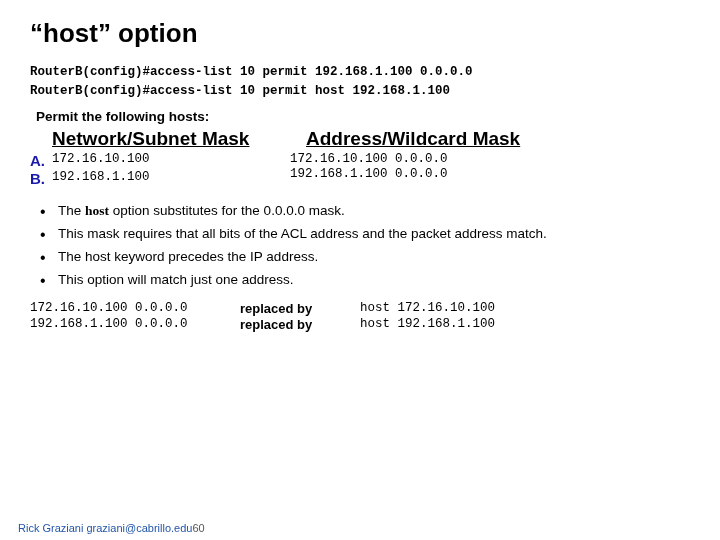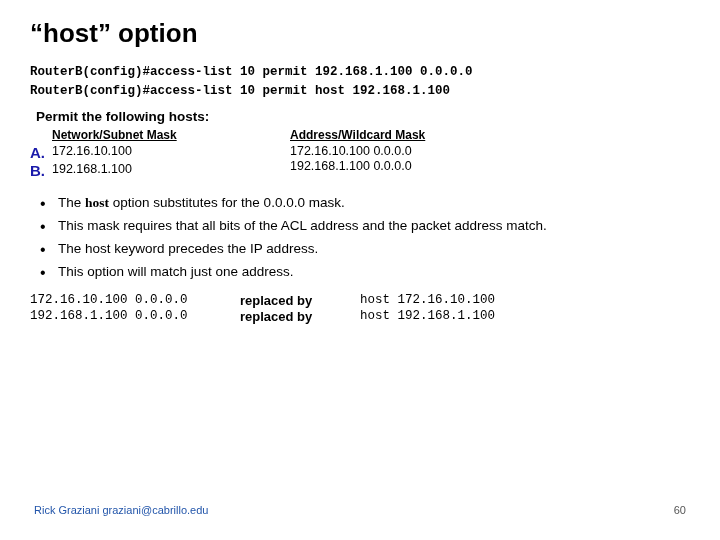--- a/index.html
+++ b/index.html
@@ -46,38 +46,38 @@
     }
     .permit-left {
       min-width: 260px;
     }
     .permit-right {
       min-width: 260px;
     }
     .col-header {
       font-weight: bold;
       text-decoration: underline;
-      font-size: 12px;
+      font-size: 19px;
       margin-bottom: 2px;
       margin-left: 22px;
     }
     .permit-row {
       display: flex;
       align-items: flex-start;
       font-size: 13.5px;
       margin-bottom: 1px;
     }
     .letter {
       font-weight: bold;
       font-size: 15px;
       color: #1a1aaa;
       min-width: 22px;
     }
     .permit-value {
-      font-family: Liberation Sans, sans-serif;
+      font-family: Liberation Mono, monospace;
       font-size: 12.5px;
     }
     .bullet-list {
       margin: 10px 0 10px 10px;
       list-style: none;
     }
     .bullet-list li {
       display: flex;
       align-items: flex-start;
       margin-bottom: 4px;
@@ -119,26 +119,25 @@
       min-width: 120px;
       font-size: 13px;
       margin-left: 35px;
     }
     .r-result {
       font-family: 'Courier New', Courier, monospace;
       font-size: 12.5px;
     }
     .footer {
       position: absolute;
-      bottom: 24px;
+      bottom: 6px;
       left: 0;
       right: 0;
       display: flex;
-      justify-content: space-between;
-      padding: 0 34px;
+      padding: 0 18px;
     }
     .footer-left {
       color: #2255aa;
       font-size: 11px;
     }
     .footer-right {
       font-size: 11px;
       color: #555;
     }
   </style>
@@ -161,21 +160,21 @@
         <div class="permit-row">
           <span class="letter">A.</span>
           <span class="permit-value">172.16.10.100</span>
         </div>
         <div class="permit-row">
           <span class="letter">B.</span>
           <span class="permit-value">192.168.1.100</span>
         </div>
       </div>
       <div class="permit-right">
-        <div class="col-header" style="margin-left:0;">Address/Wildcard Mask</div>
+        <div class="col-header" style="margin-left:16px;">Address/Wildcard Mask</div>
         <div class="permit-row">
           <span class="permit-value">172.16.10.100  0.0.0.0</span>
         </div>
         <div class="permit-row">
           <span class="permit-value">192.168.1.100  0.0.0.0</span>
         </div>
       </div>
     </div>
   </div>
 

